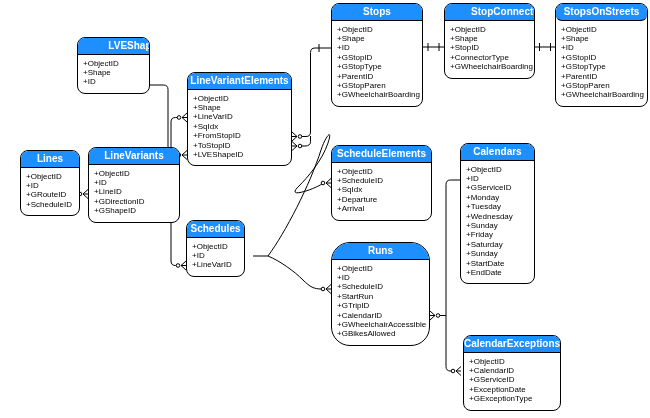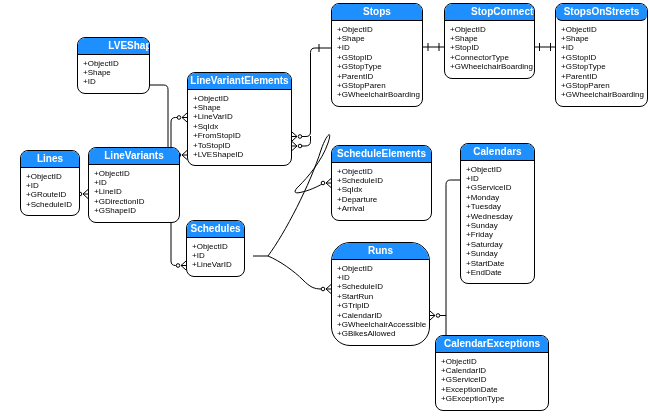--- a/index.html
+++ b/index.html
@@ -176,21 +176,21 @@
         <div class="field">+Tuesday</div>
         <div class="field">+Wednesday</div>
         <div class="field">+Sunday</div>
         <div class="field">+Friday</div>
         <div class="field">+Saturday</div>
         <div class="field">+Sunday</div>
         <div class="field">+StartDate</div>
         <div class="field">+EndDate</div>
       </div>
     </div>
-    <div class="entity" style="left: 435px; top: 335px; width: 114px;">
+    <div class="entity" style="left: 463px; top: 335px; width: 98px;">
       <div class="entity-header" style="background: rgb(30, 143, 255); color: rgb(255, 255, 255);">CalendarExceptions</div>
       <div class="entity-body">
         <div class="field">+ObjectID</div>
         <div class="field">+CalendarID</div>
         <div class="field">+GServiceID</div>
         <div class="field">+ExceptionDate</div>
         <div class="field">+GExceptionType</div>
       </div>
     </div>
   </div>

